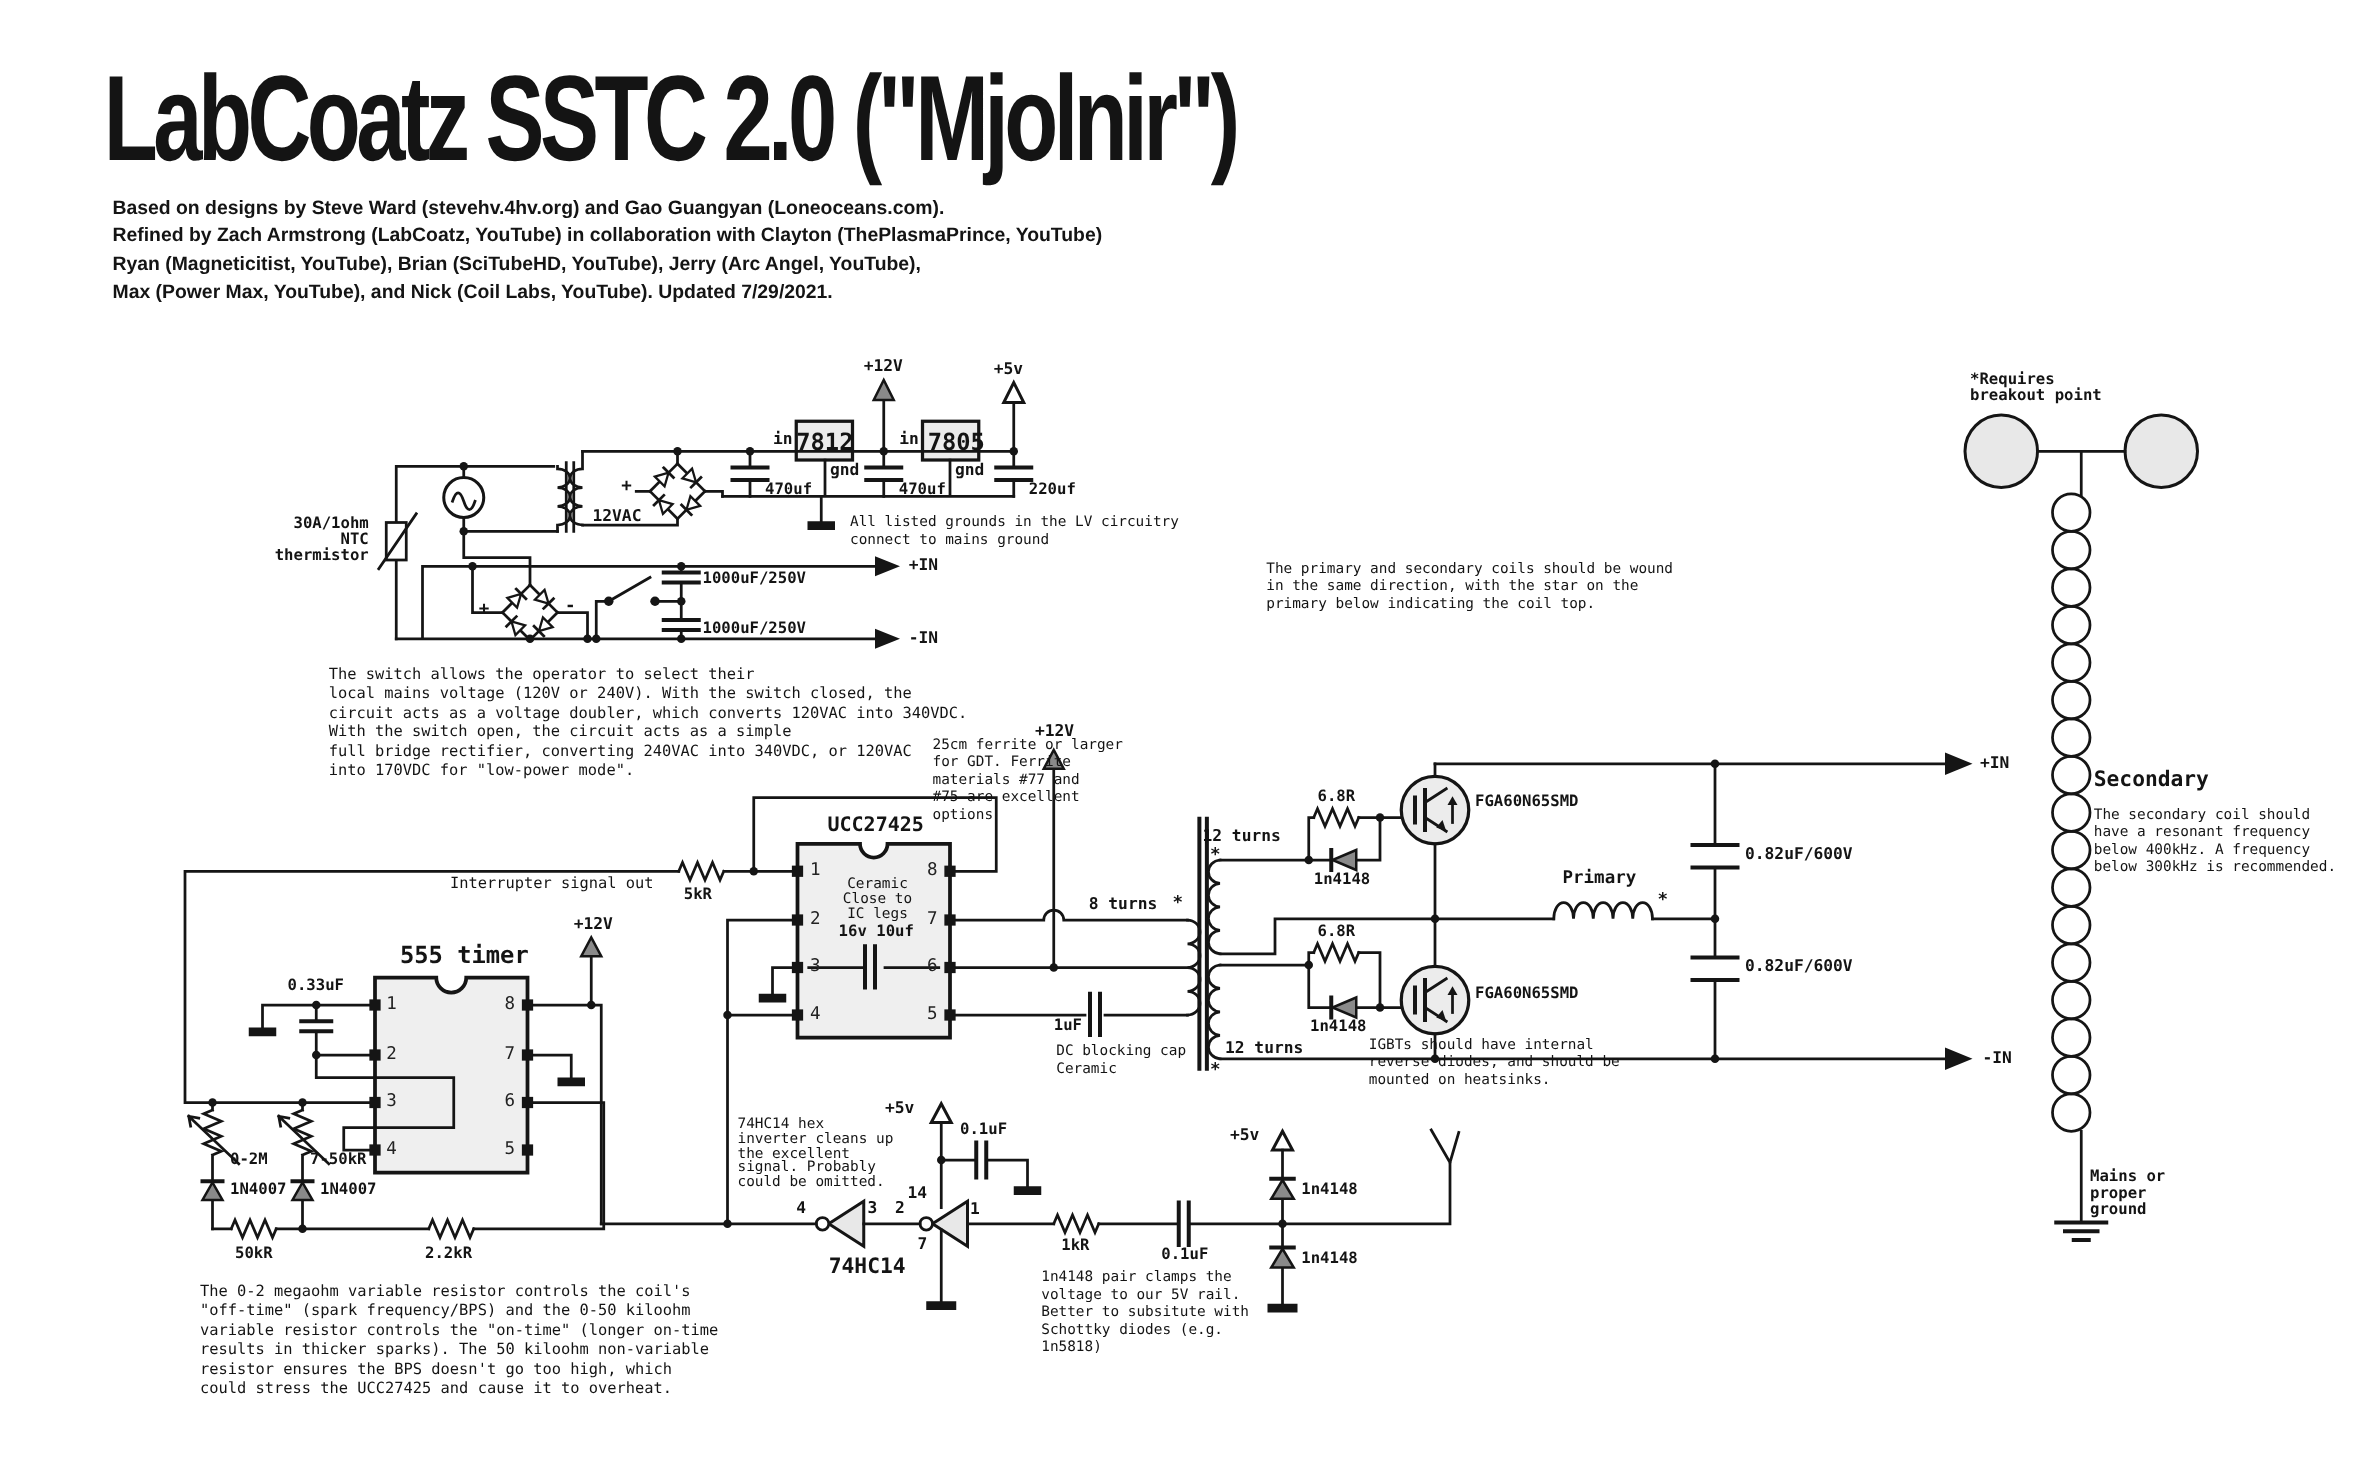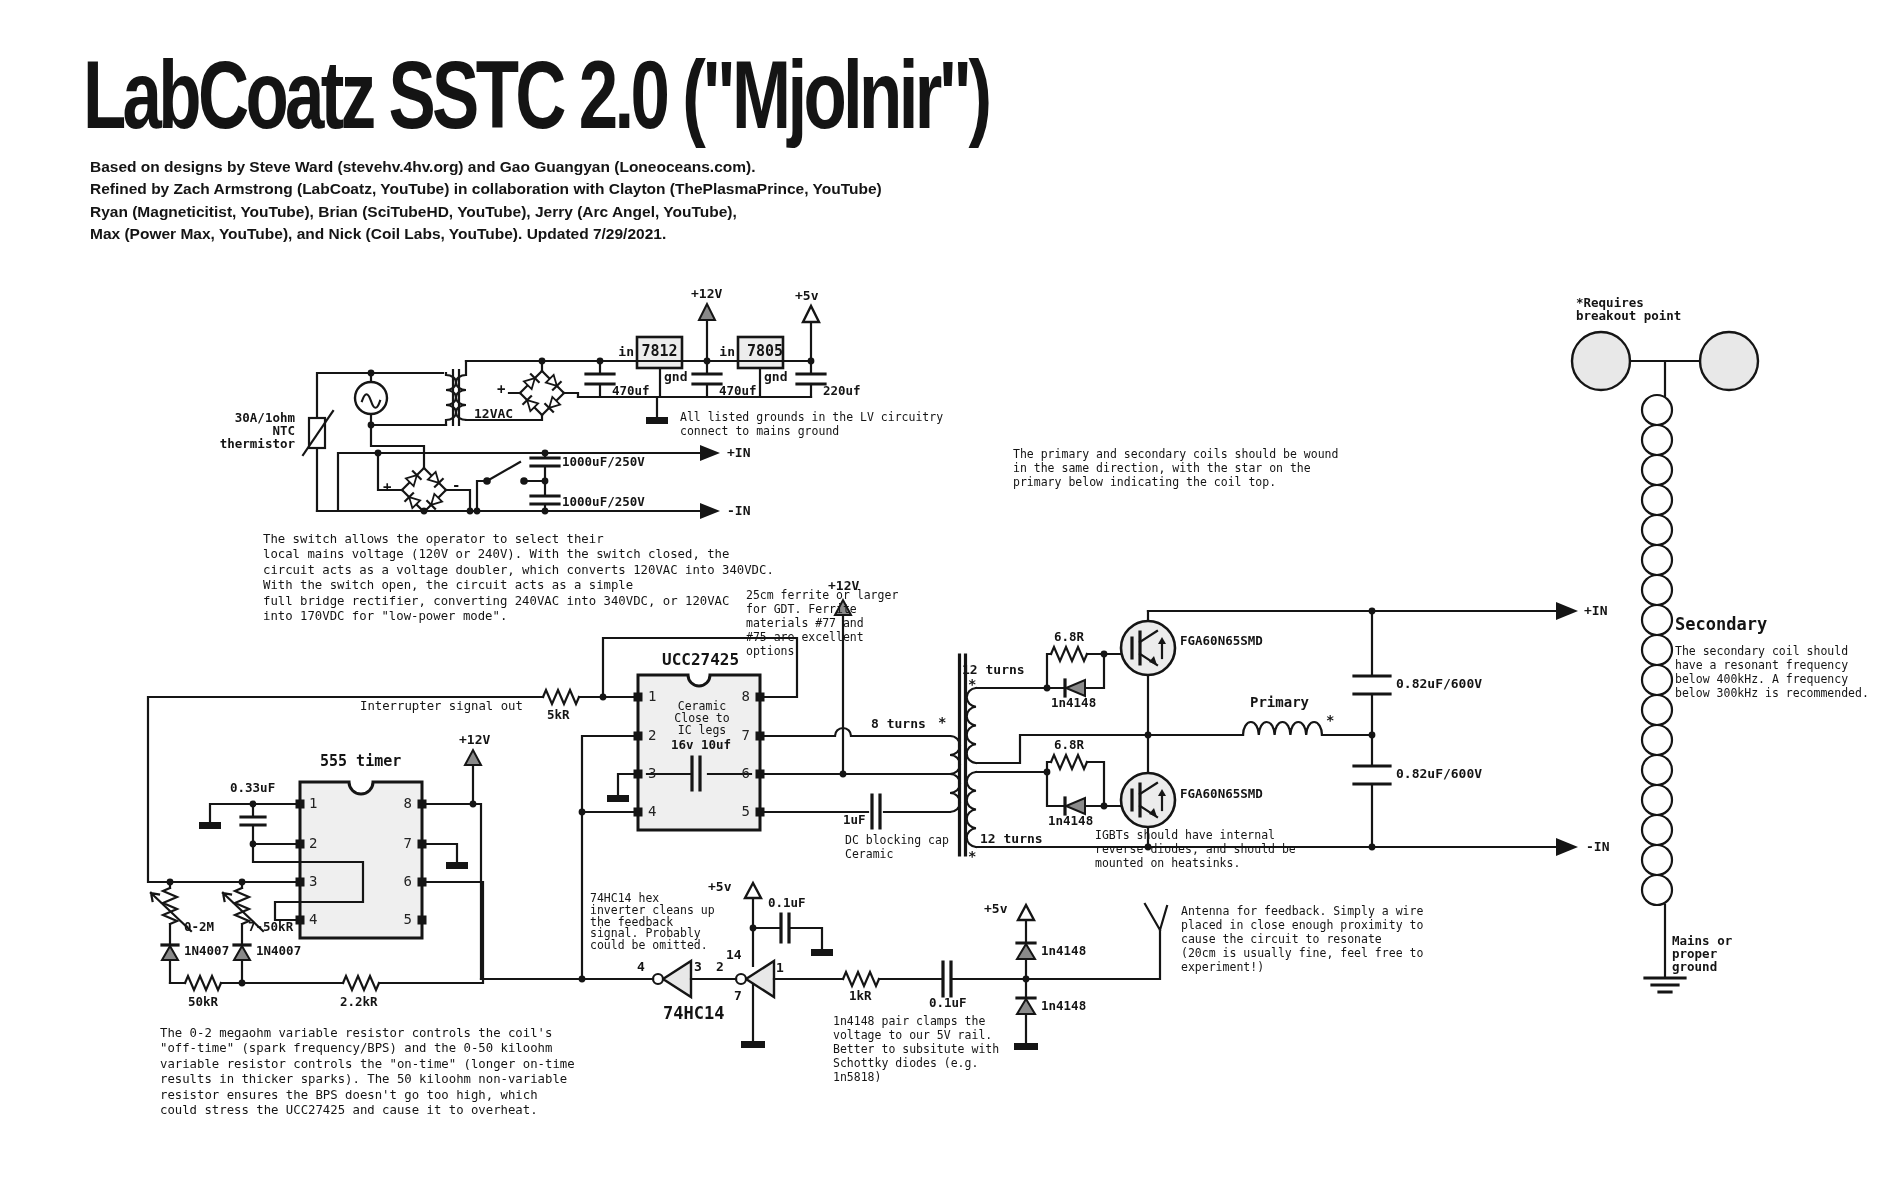--- a/index.html
+++ b/index.html
@@ -15,21 +15,21 @@
   .otri{fill:#ffffff;stroke:#151515;stroke-width:2.4}
   .btri{fill:#151515;stroke:none}
   .gbar{fill:#151515;stroke:none}
   .lbl{position:absolute;white-space:pre-line;line-height:1.18;color:#141414}
   .b{font-weight:bold}
   .s11{font-size:11.5px;line-height:14px}
   .s12{font-size:12.3px;line-height:15.4px}
   .s125{font-size:12.5px}
   .s13{font-size:13px}
   .s14{font-size:14px}
-  .s15{font-size:15px}
+  .s15{font-size:19px}
   .s16{font-size:16px}
   .s17{font-size:17px}
   .pin{font-size:14px;color:#232323}
   .ctr{text-align:center}
   .rgt{text-align:right}
   #title{font-family:"Liberation Sans","DejaVu Sans",sans-serif;font-weight:bold;
          font-size:97px;letter-spacing:-5px;transform:scaleX(.73);transform-origin:left top;white-space:nowrap}
   #credits{font-family:"Liberation Sans","DejaVu Sans",sans-serif;font-weight:bold;
            font-size:15.5px;line-height:22.3px;white-space:pre-line}
 </style>
@@ -416,21 +416,21 @@
 <div class="lbl b s13" style="left:1586px;top:839px">-IN</div>
 <div class="lbl s11" style="left:1013px;top:447px">The primary and secondary coils should be wound
 in the same direction, with the star on the
 primary below indicating the coil top.</div>
 <div class="lbl s11" style="left:1095px;top:828px">IGBTs should have internal
 reverse diodes, and should be
 mounted on heatsinks.</div>
 
 <div class="lbl s11" style="left:590px;top:893px;line-height:11.8px">74HC14 hex
 inverter cleans up
-the feedback
+the excellent
 signal. Probably
 could be omitted.</div>
 <div class="lbl b s13" style="left:708px;top:879px">+5v</div>
 <div class="lbl b s125" style="left:768px;top:896px">0.1uF</div>
 <div class="lbl b s13" style="left:637px;top:959px">4</div>
 <div class="lbl b s13" style="left:694px;top:959px">3</div>
 <div class="lbl b s13" style="left:716px;top:959px">2</div>
 <div class="lbl b s13" style="left:726px;top:947px">14</div>
 <div class="lbl b s13" style="left:734px;top:988px">7</div>
 <div class="lbl b s13" style="left:776px;top:960px">1</div>
@@ -438,25 +438,20 @@
 <div class="lbl b s125" style="left:849px;top:989px">1kR</div>
 <div class="lbl b s125" style="left:929px;top:996px">0.1uF</div>
 <div class="lbl s11" style="left:833px;top:1014px">1n4148 pair clamps the
 voltage to our 5V rail.
 Better to subsitute with
 Schottky diodes (e.g.
 1n5818)</div>
 <div class="lbl b s13" style="left:984px;top:901px">+5v</div>
 <div class="lbl b s125" style="left:1041px;top:944px">1n4148</div>
 <div class="lbl b s125" style="left:1041px;top:999px">1n4148</div>
-<div class="lbl s11" style="left:1181px;top:904px">Antenna for feedback. Simply a wire
-placed in close enough proximity to
-cause the circuit to resonate
-(20cm is usually fine, feel free to
-experiment!)</div>
 
 <div class="lbl b" style="left:1576px;top:296px;font-size:12.5px;line-height:13px">*Requires
 breakout point</div>
 <div class="lbl b s17" style="left:1675px;top:614px">Secondary</div>
 <div class="lbl s11" style="left:1675px;top:644px">The secondary coil should
 have a resonant frequency
 below 400kHz. A frequency
 below 300kHz is recommended.</div>
 <div class="lbl b" style="left:1672px;top:934px;font-size:12.5px;line-height:13px">Mains or
 proper

